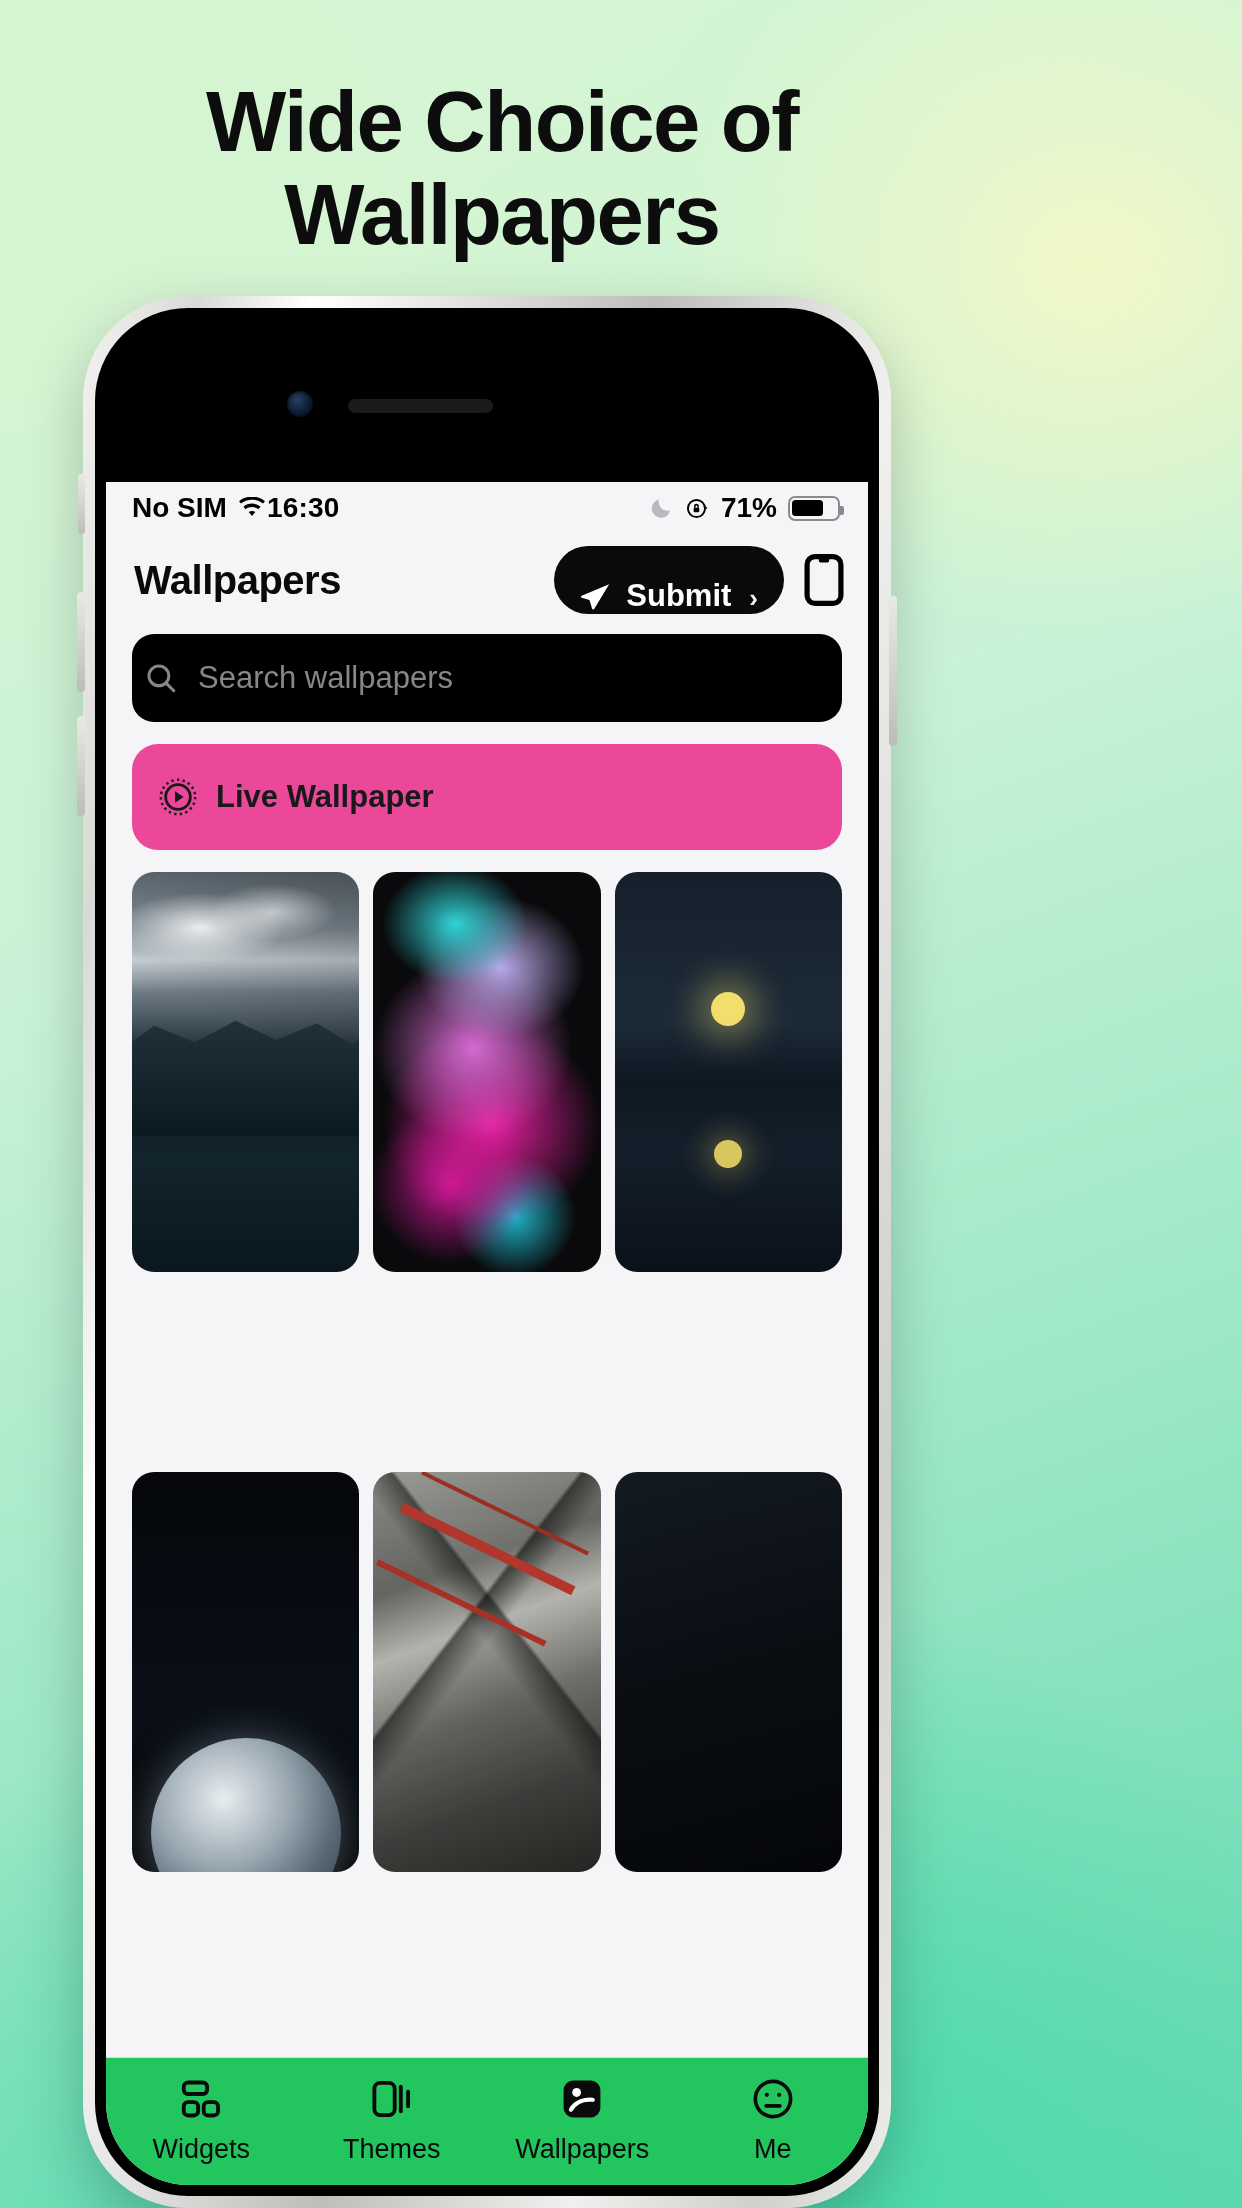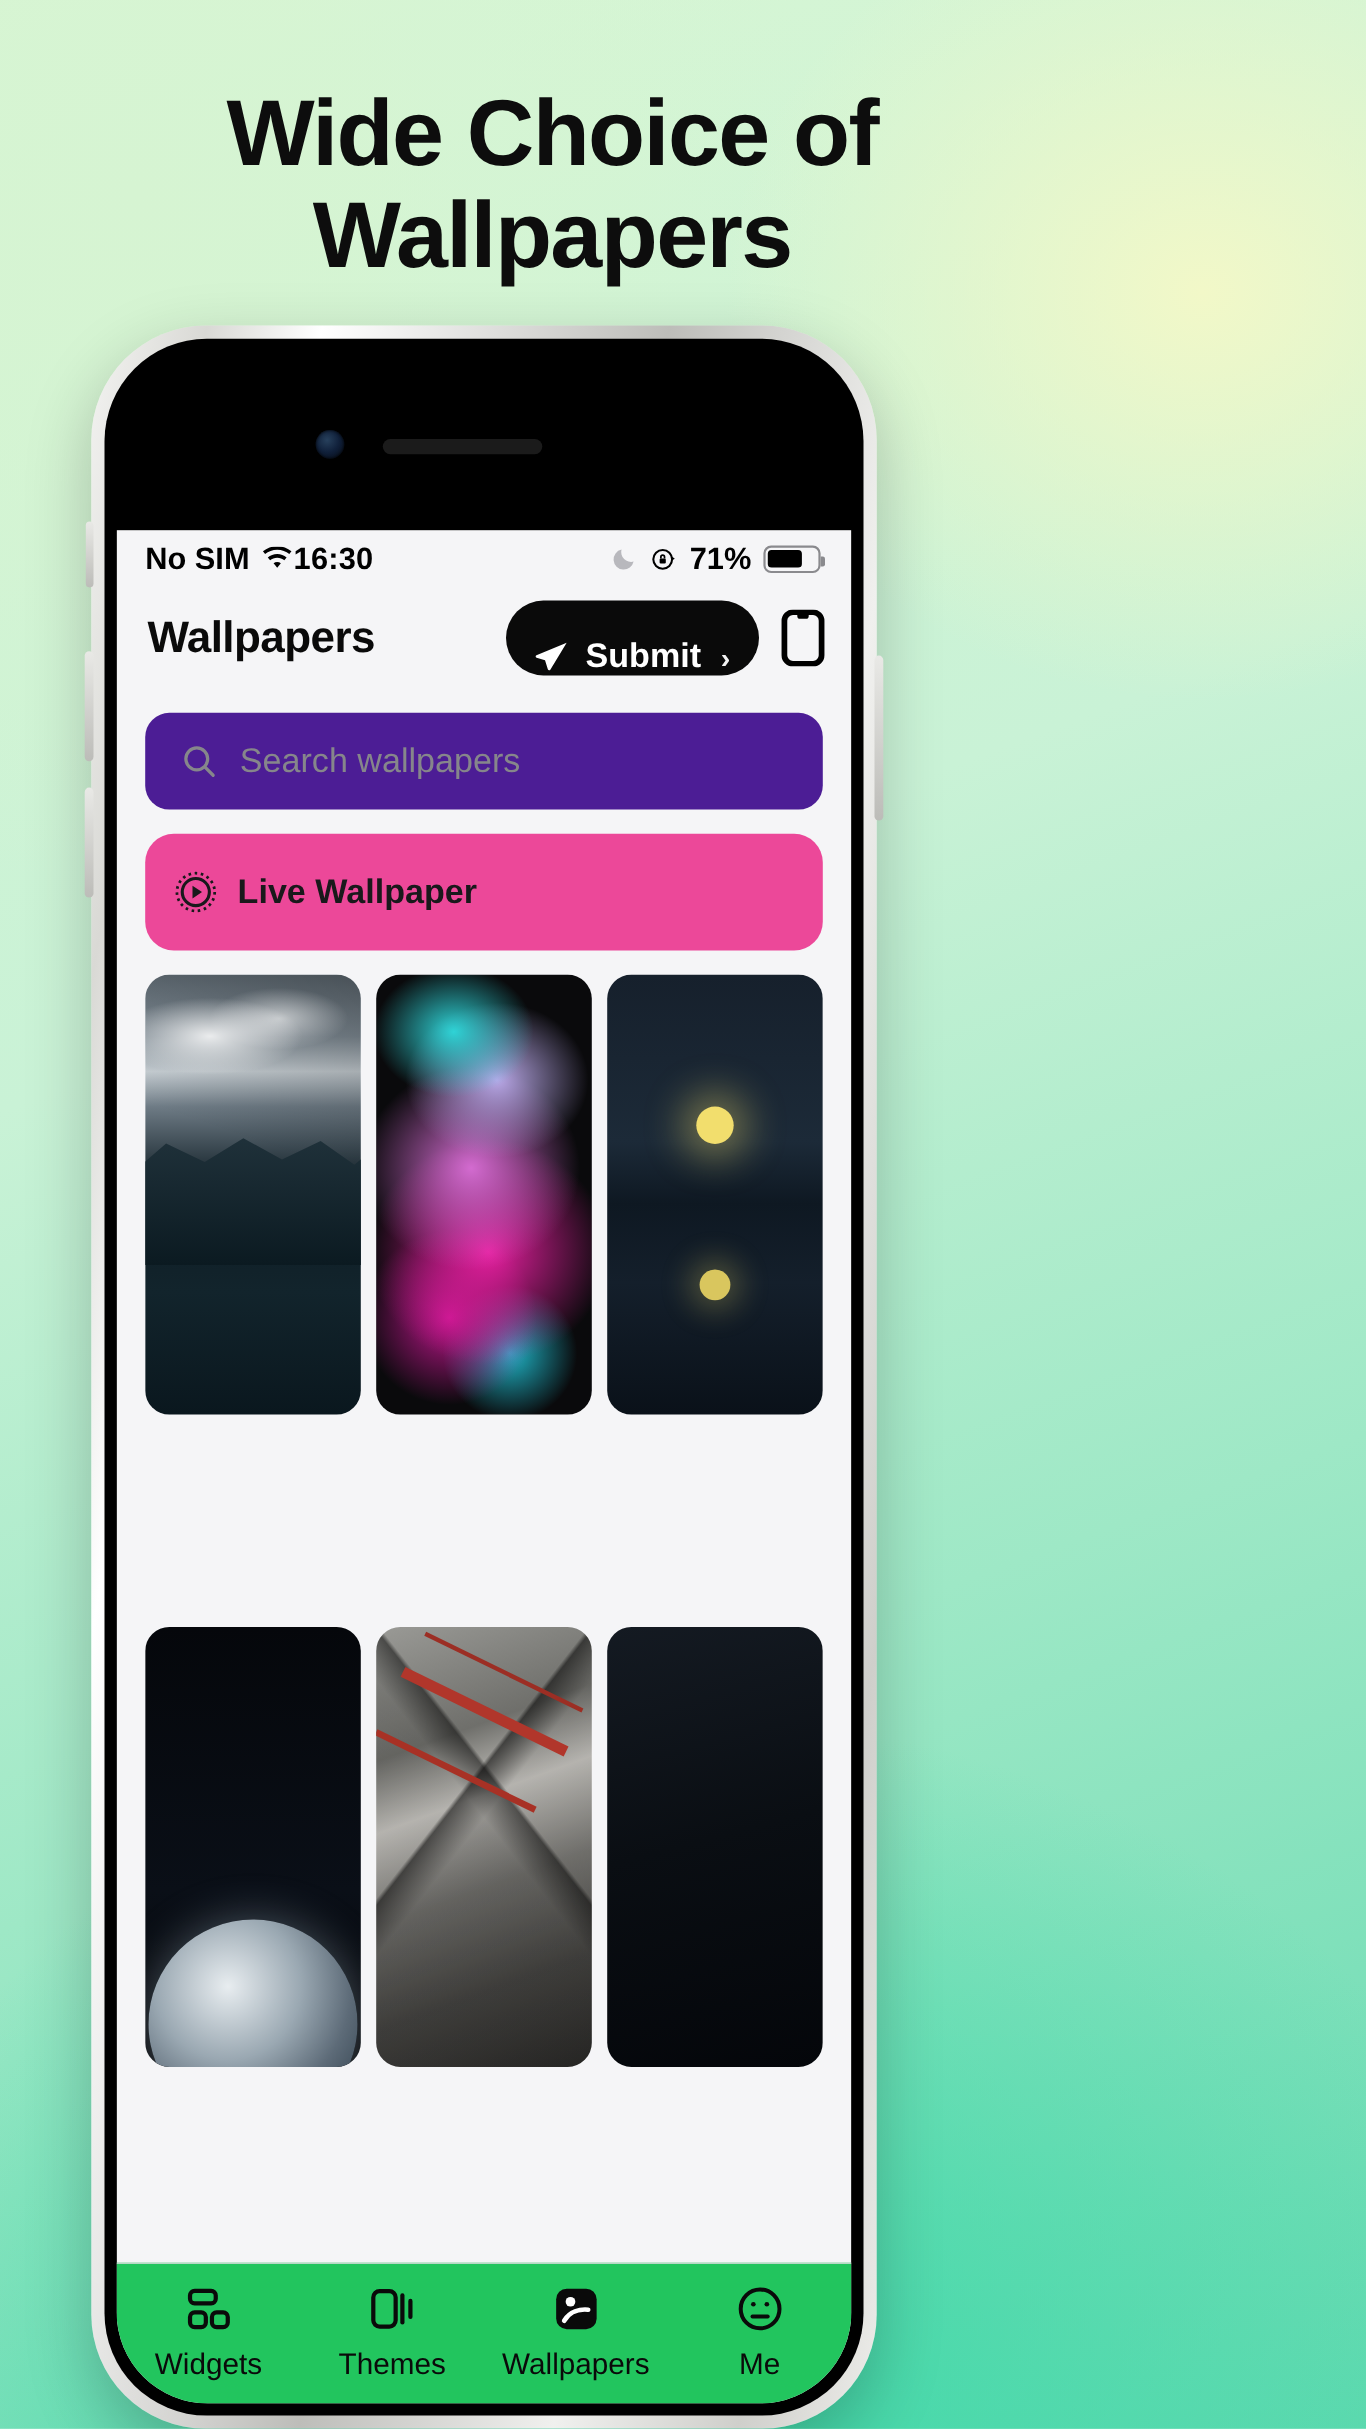--- a/index.html
+++ b/index.html
@@ -17,21 +17,21 @@
   
   .headline{
     position:absolute; left:0; top:75px; width:1004px;
     text-align:center; color:#0d0d0d; font-weight:800;
     font-size:85px; line-height:93px; letter-spacing:-1.5px;
   }
 
   
   .phone{
     position:absolute; left:83px; top:296px;
-    width:714px; height:1912px;
+    width:808px; height:1912px;
     border-radius:104px;
     background:linear-gradient(100deg,#f3f3f1 0%,#d9d9d5 10%,#ffffff 20%,#bdbdb9 50%,#f0f0ee 72%,#cfcfcb 88%,#ededea 100%);
     padding:12px;
     box-shadow:0 22px 60px rgba(0,0,0,.22);
   }
   .phone-inner{
     width:100%; height:100%; background:#000;
     border-radius:93px; padding:11px; position:relative;
   }
   .screen{
@@ -92,22 +92,22 @@
     display:flex; align-items:flex-end; gap:14px;
     background:#0a0a0a; color:#fff; border-radius:40px;
     height:68px; padding:0 26px 0 24px; font-size:31px; font-weight:700;
   }
   .submit-btn .chev{ font-size:26px; font-weight:700; margin-left:4px; opacity:.95; }
   .plane{ width:34px; height:34px; display:block; }
   .device-icon{ width:40px; height:52px; display:block; margin-left:6px; }
 
   
   .search{
-    margin:22px 26px 0 26px; height:88px; border-radius:22px;
-    background:#4c1d95; display:flex; align-items:center; gap:20px; padding:0 32px;
+    margin:8px 26px 0 26px; height:88px; border-radius:22px;
+    background:#000000; display:flex; align-items:center; gap:20px; padding:0 12px;
   }
   .search .mag{ width:34px; height:34px; display:block; flex:0 0 34px; }
   .search-text{ font-size:31px; color:#86868b; }
 
   
   .quick{ display:flex; gap:18px; margin:22px 26px 0 26px; }
   .qcard{
     flex:1; height:106px; border-radius:26px; display:flex; align-items:center;
     gap:18px; padding-left:26px; font-size:31px; font-weight:600; color:#19191b;
   }

